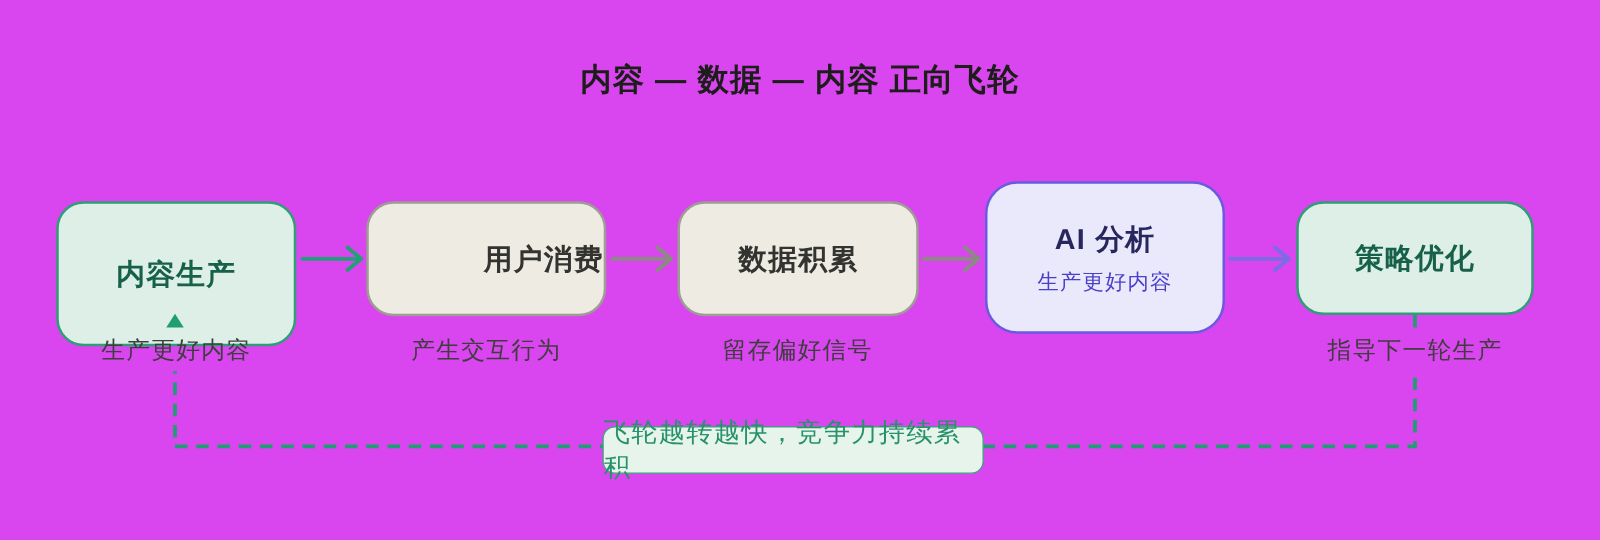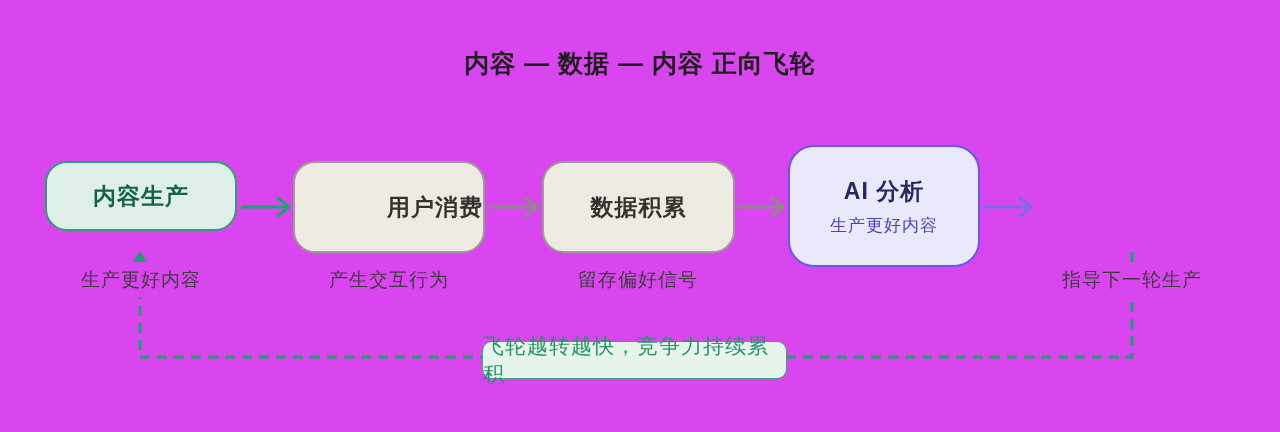--- a/index.html
+++ b/index.html
@@ -92,37 +92,40 @@
       <polyline points="1020,198 1031,207 1020,216"></polyline>
     </g>
 
     <g stroke="#1f9e72" stroke-width="3" fill="none" stroke-dasharray="10 7">
       <line x1="1132" y1="252" x2="1132" y2="263"></line>
       <polyline points="1132,302 1132,357 140,357 140,297"></polyline>
     </g>
     <polygon points="133,262 147,262 140,251" fill="#1f9e72"></polygon>
   </svg>
 
-  <div class="node node-green" style="left:45px; top:161px; width:192px; height:70px;">
+  <div class="node node-green" style="left:45px; top:161px; width:192px; height:116px;">
     <div class="node-label">内容生产</div>
   </div>
   <div class="caption" style="left:31px; top:267px;">生产更好内容</div>
 
   <div class="node node-neutral" style="left:293px; top:161px; width:192px; height:92px;align-items:flex-end;">
     <div class="node-label">用户消费</div>
   </div>
   <div class="caption" style="left:279px; top:267px;">产生交互行为</div>
 
   <div class="node node-neutral" style="left:542px; top:161px; width:193px; height:92px;">
     <div class="node-label">数据积累</div>
   </div>
   <div class="caption" style="left:528px; top:267px;">留存偏好信号</div>
 
   <div class="node node-purple" style="left:788px; top:145px; width:192px; height:122px;">
     <div class="node-label">AI 分析</div>
     <div class="node-sublabel">生产更好内容</div>
   </div>
 
+  <div class="node node-green" style="left:1037px; top:161px; width:190px; height:91px;">
+    <div class="node-label">策略优化</div>
+  </div>
   <div class="caption" style="left:1022px; top:267px;">指导下一轮生产</div>
 
   <div class="loop-pill">飞轮越转越快，竞争力持续累积</div>
 
 </div>
 
 </body></html>

